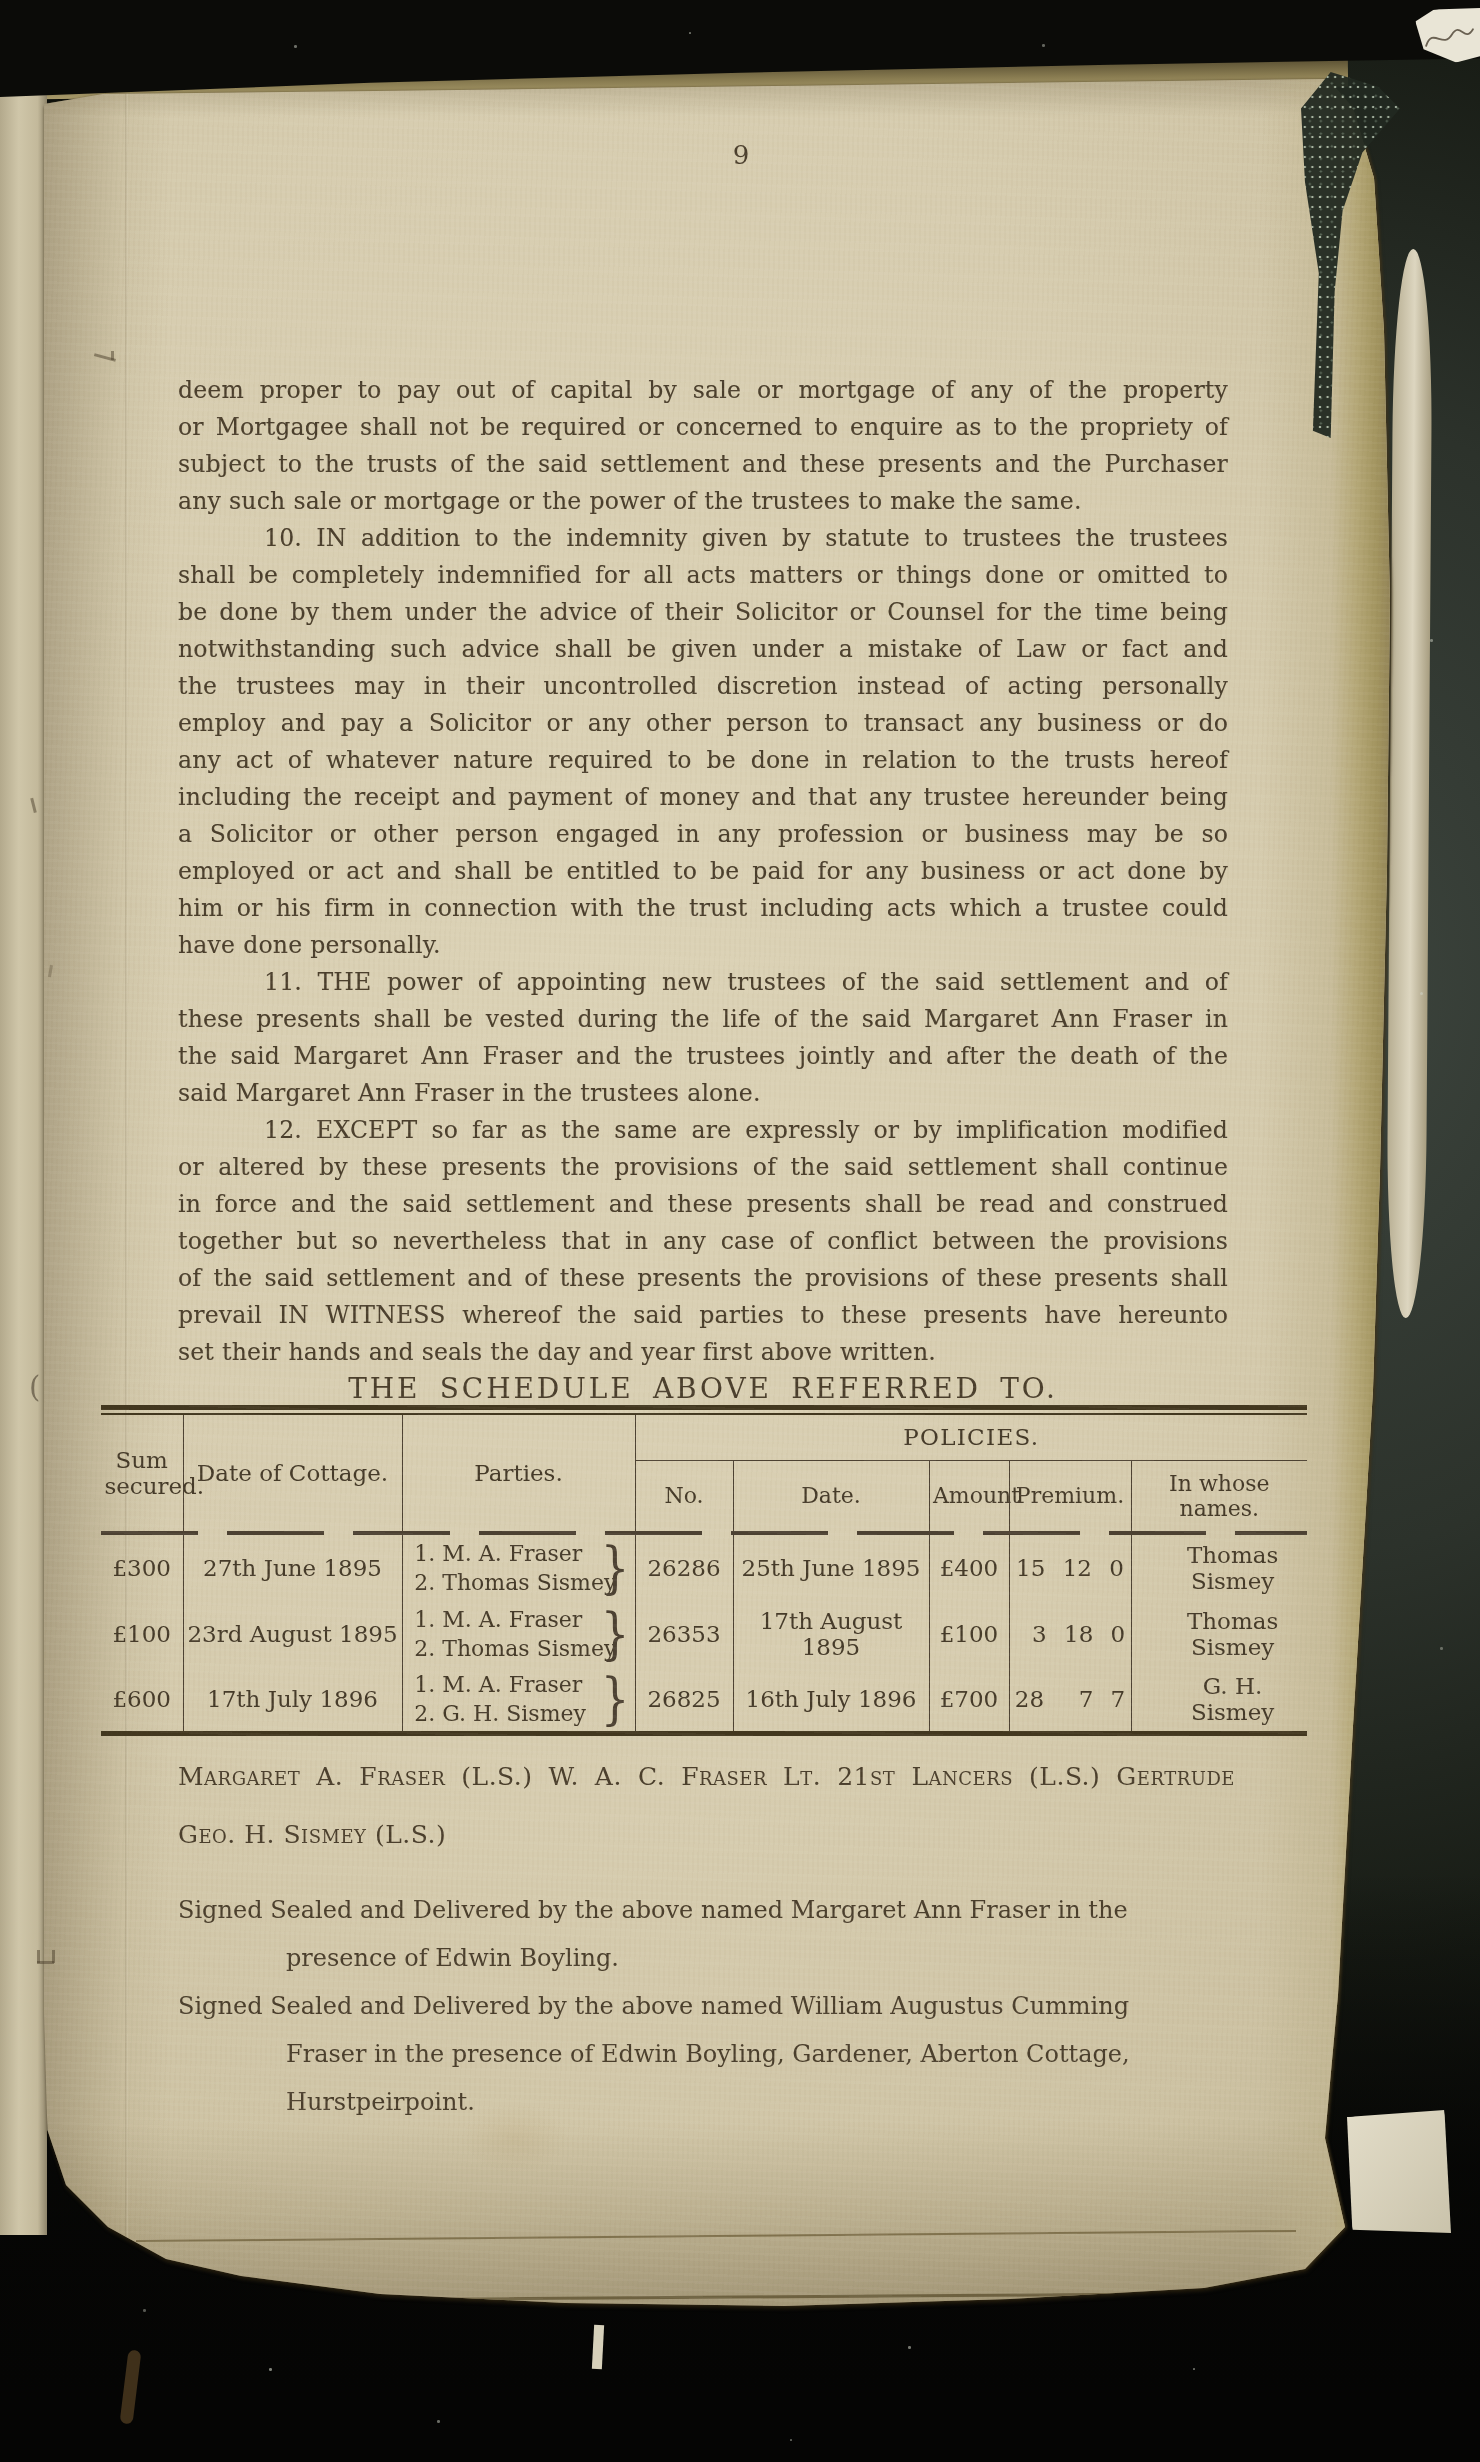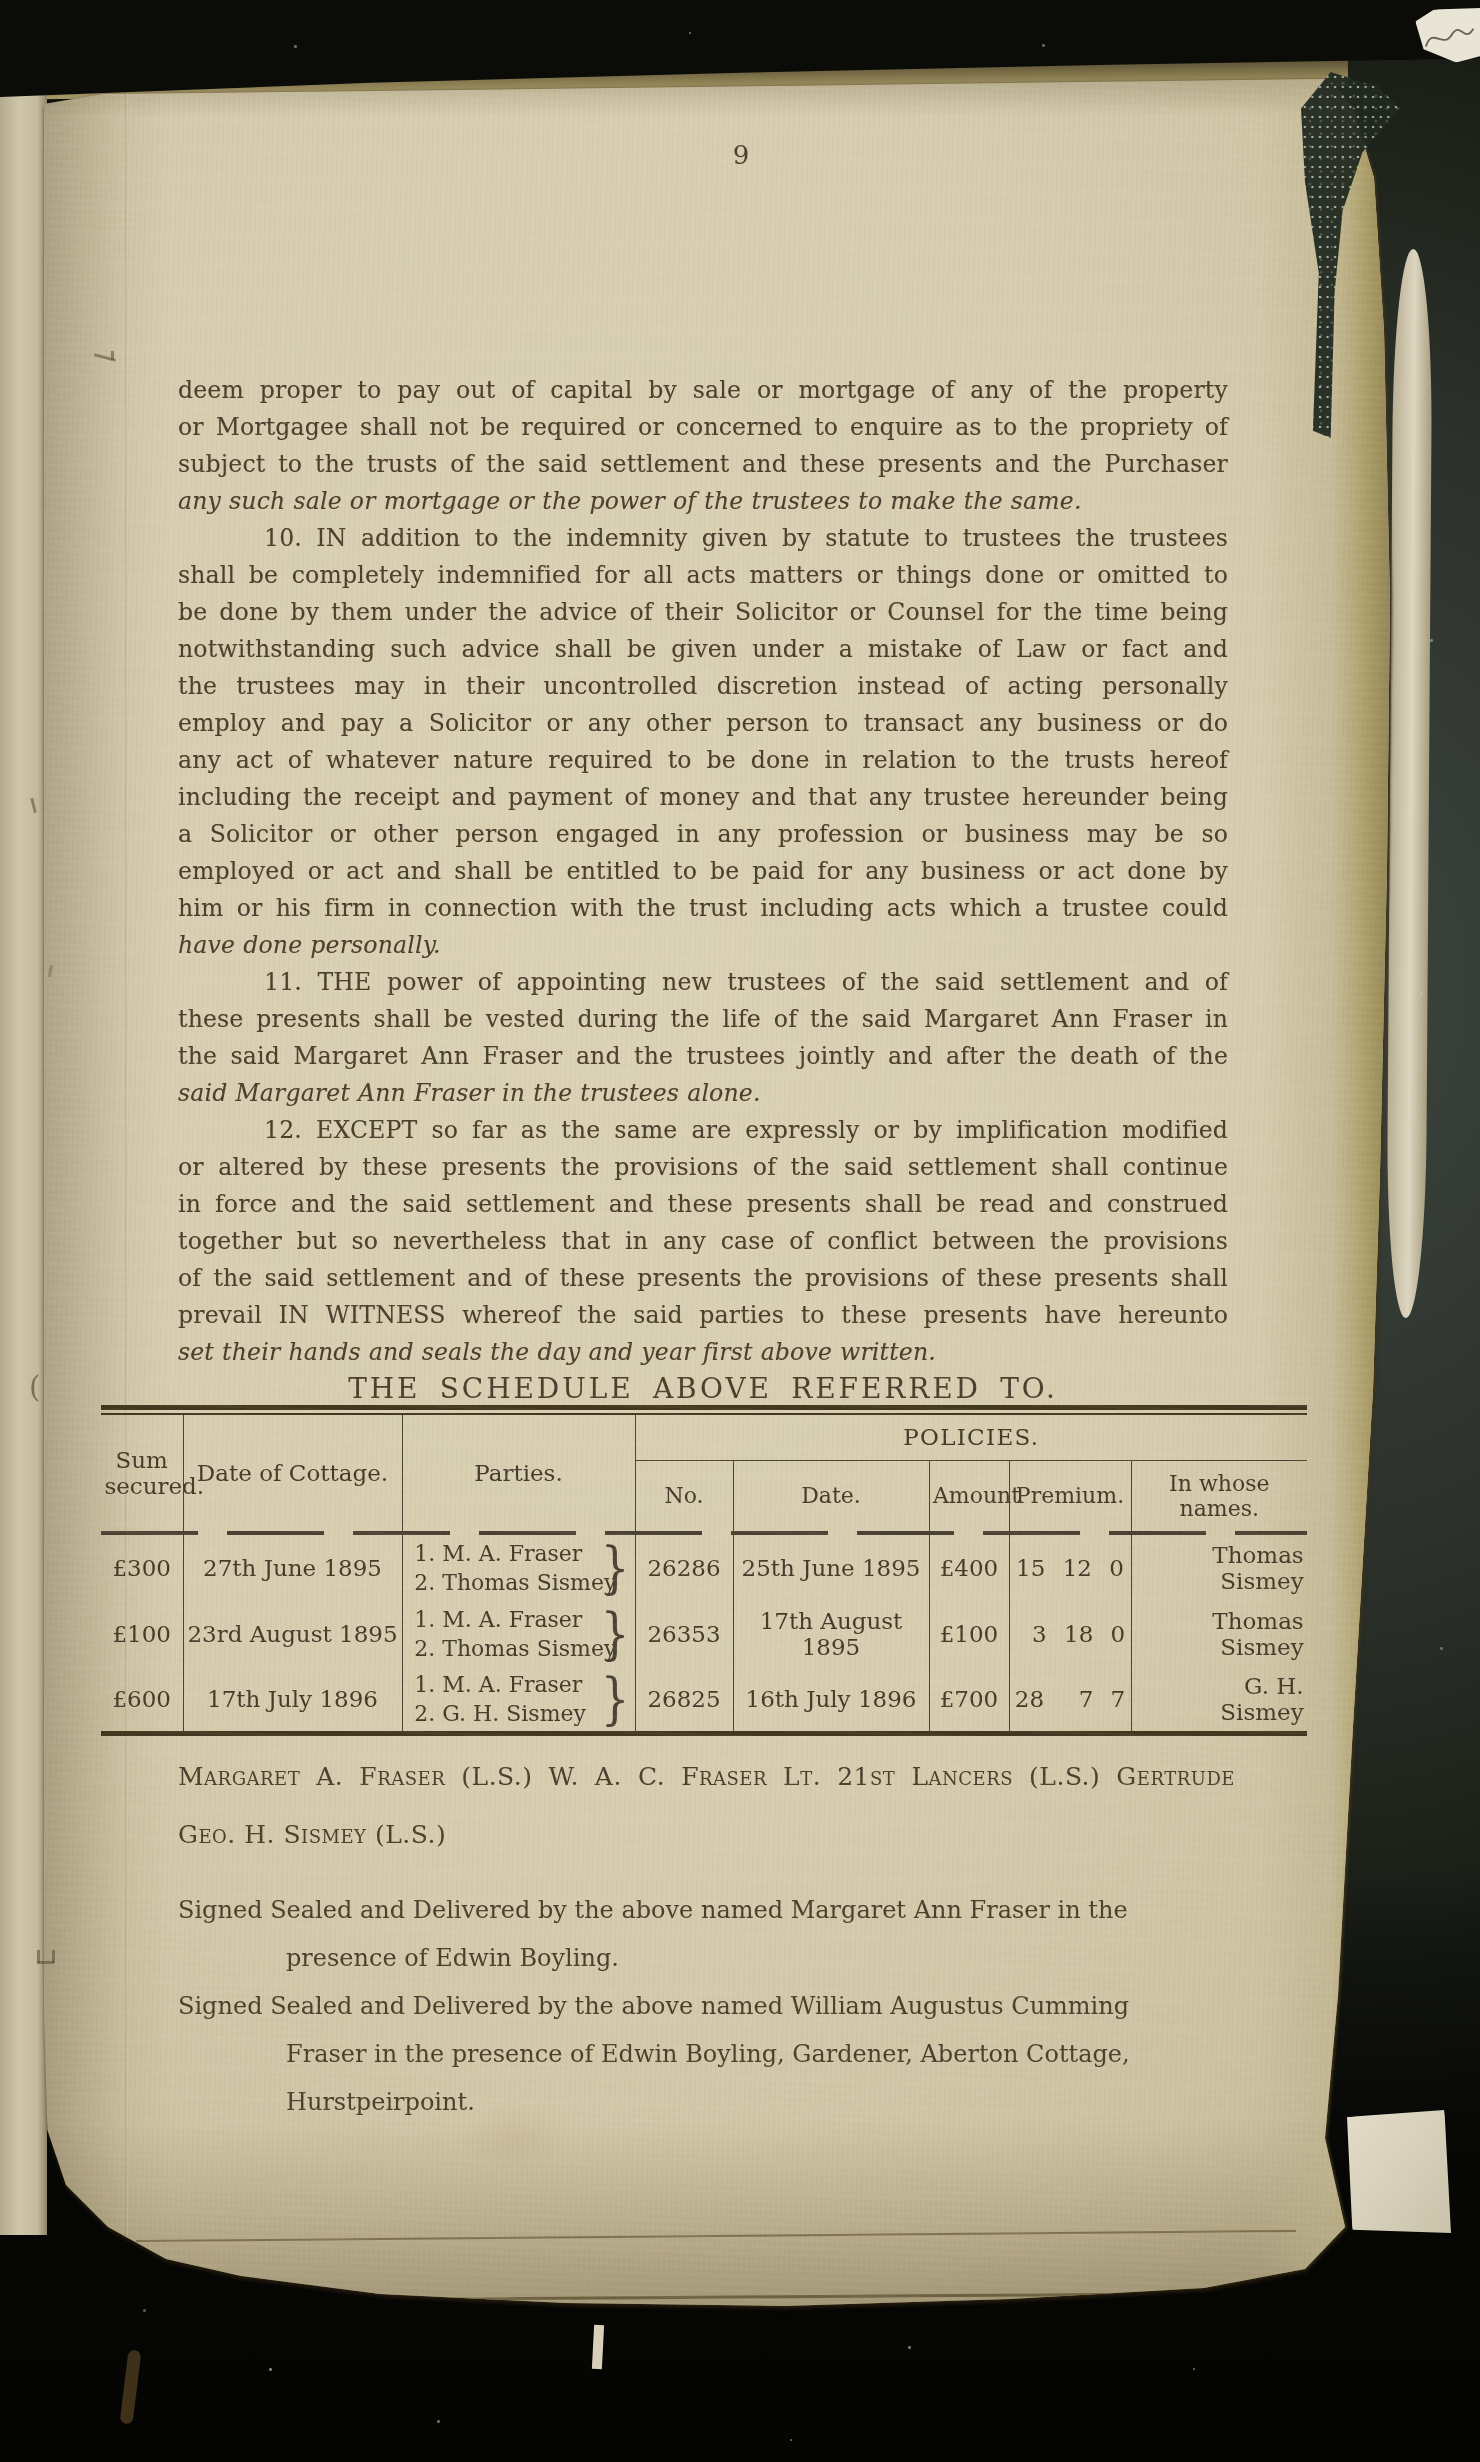--- a/index.html
+++ b/index.html
@@ -57,40 +57,40 @@
     background:linear-gradient(90deg, rgba(90,75,45,.18), rgba(235,228,205,.25)); }
   .page-grain { position:absolute; inset:0; pointer-events:none; opacity:.8;
     background-image:repeating-linear-gradient(92deg, rgba(115,98,62,.045) 0 1.7px, rgba(0,0,0,0) 1.7px 5px),
                      repeating-linear-gradient(2deg, rgba(255,250,235,.05) 0 2.5px, rgba(0,0,0,0) 2.5px 7.6px); }
 
   .pagenum { position:absolute; top:61px; left:0; width:100%; text-align:center; font-size:26px; transform:translateX(22px); }
 
   .body-text { position:absolute; left:134px; top:293px; width:1050px; font-size:23.5px; line-height:37px;
     letter-spacing:0.2px; word-spacing:0.4px; text-shadow:0.3px 0.3px 0 rgba(70,58,40,.3); }
   .line { text-align:justify; text-align-last:justify; }
-  .para .line:last-child { text-align-last:left;font-style:italic; }
+  .para .line:last-child { text-align-last:left; }
   .para.num .line:first-child { text-indent:86px; }
 
   .heading { position:absolute; top:1293px; left:134px; width:1050px; text-align:center;
     font-size:28px; letter-spacing:2.9px; word-spacing:7.6px; }
 
   .table-wrap { position:absolute; left:57px; top:1326px; width:1206px; border-top:5.9px solid #42371f; }
   .thin-rule { height:1.7px; background:#42371f; margin-top:3.4px; }
   table.schedule { width:100%; border-collapse:collapse; border-bottom:5px solid #42371f;
     color:#453a29; font-size:23px; table-layout:fixed; margin-top:0; }
   .schedule th, .schedule td { font-weight:normal; padding:0 3.4px; vertical-align:middle; text-align:center; }
   .schedule .bl { border-left:1.7px solid #4c4132; }
   .schedule tr.h1 th { height:45px; }
   .schedule th.policies { letter-spacing:1.3px; border-bottom:1.7px solid #4c4132; }
   .schedule tr.h2 th { height:71px; font-size:22px; }
   .schedule tr.seprow td { height:4.2px; padding:0;
     background:repeating-linear-gradient(90deg, #4c4132 0 97px, rgba(0,0,0,0) 97px 126px); }
   .schedule tr.body-row td { height:66px; }
   .schedule td.c-parties { text-align:left; padding-left:11.8px; position:relative; line-height:29px; font-size:22px; }
-  .schedule td.c-names { text-align:right; padding-left:30px;margin-top:43px; }
+  .schedule td.c-names { text-align:center; padding-left:30px;margin-top:43px; }
   .schedule td.c-prem { white-space:pre; word-spacing:10px;text-align:center; }
   .brace { position:absolute; right:5px; top:50%; transform:translateY(-52%) scaleY(1.25);
     font-size:45px; font-weight:200; color:#4c4132; }
 
   .sigs { position:absolute; left:134px; top:1669px; width:1057px; font-size:25px; line-height:58px;
     font-variant:small-caps; letter-spacing:0.5px; }
   .sigs .line:last-child { text-align-last:left; }
 
   .attest { position:absolute; left:134px; width:1050px; font-size:24px; line-height:48px; }
   .attest .line { text-align:left; text-align-last:auto; }

